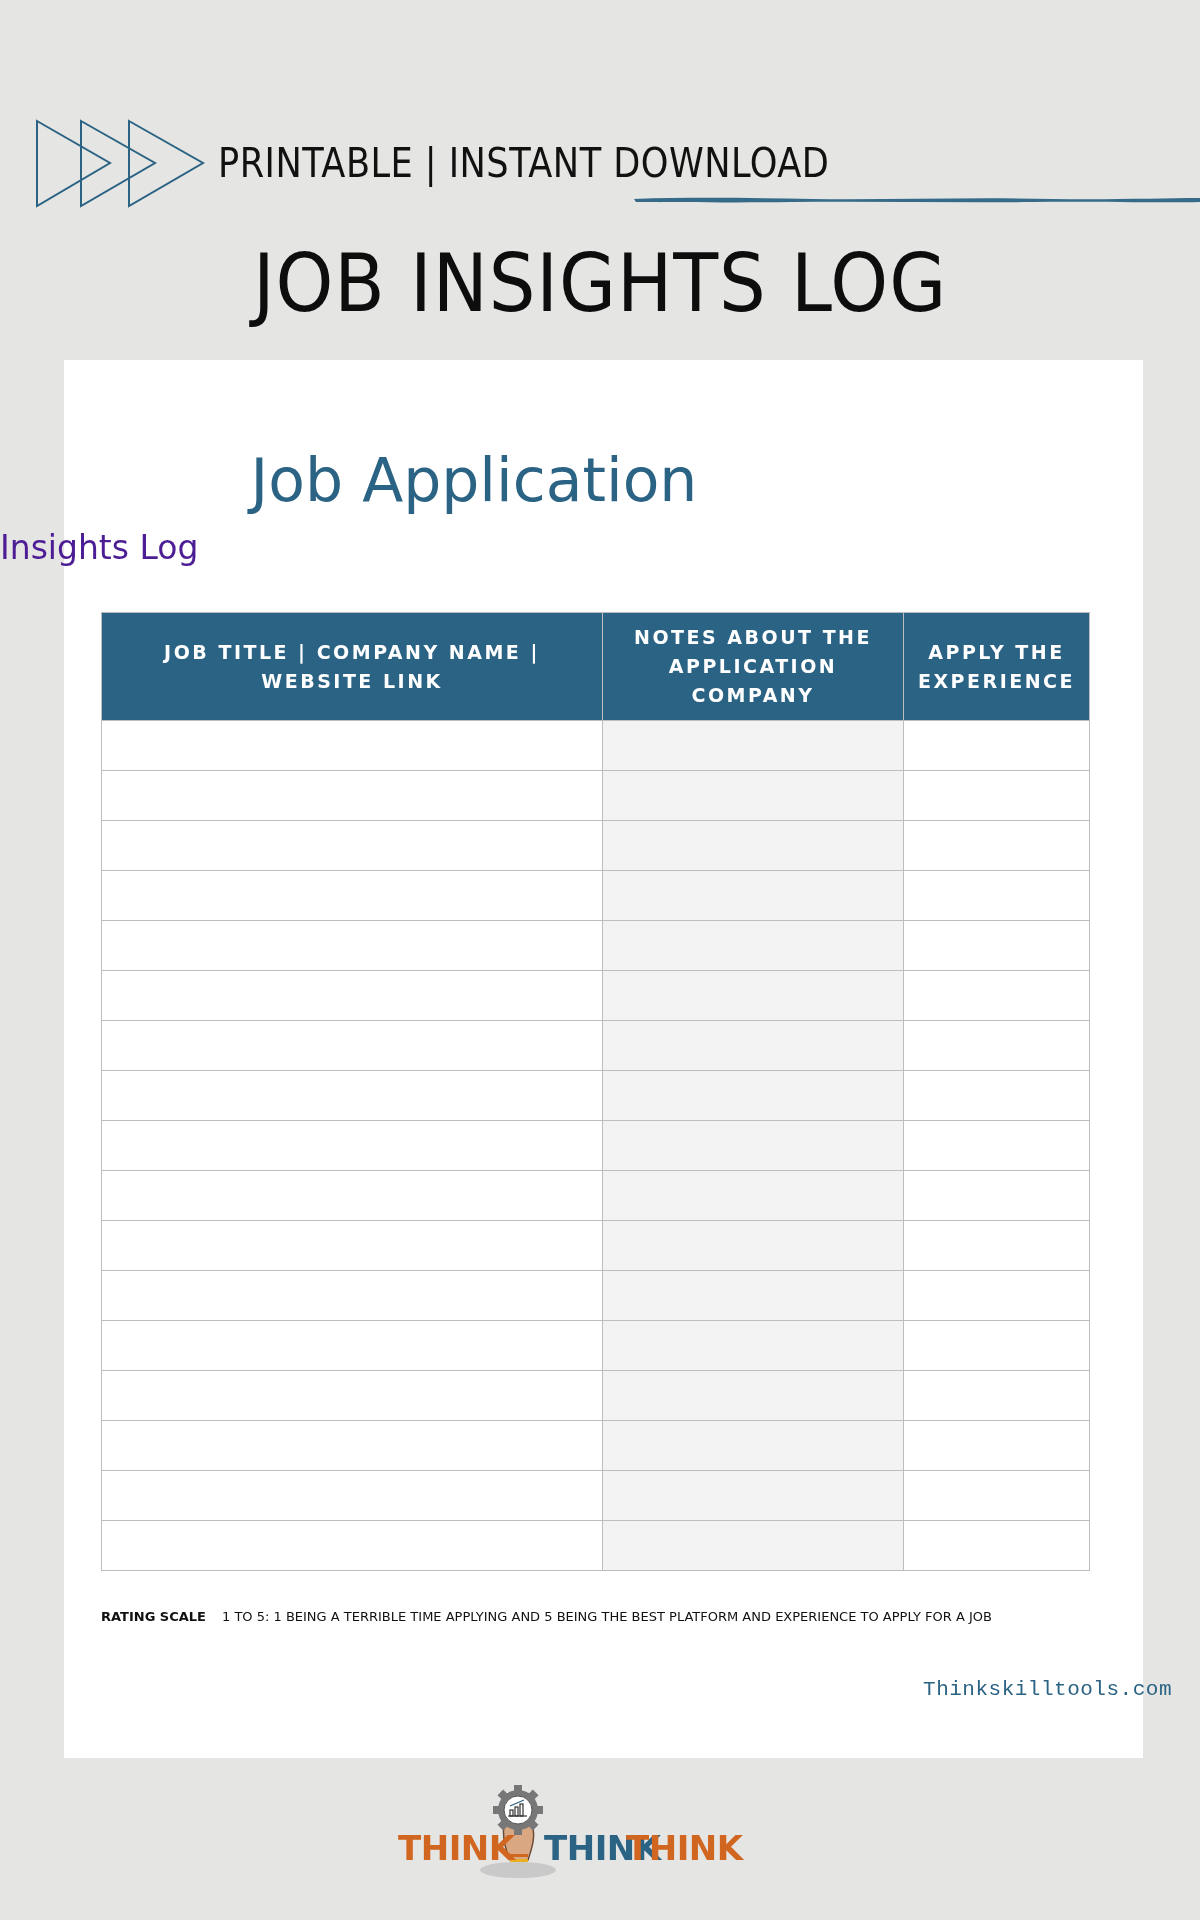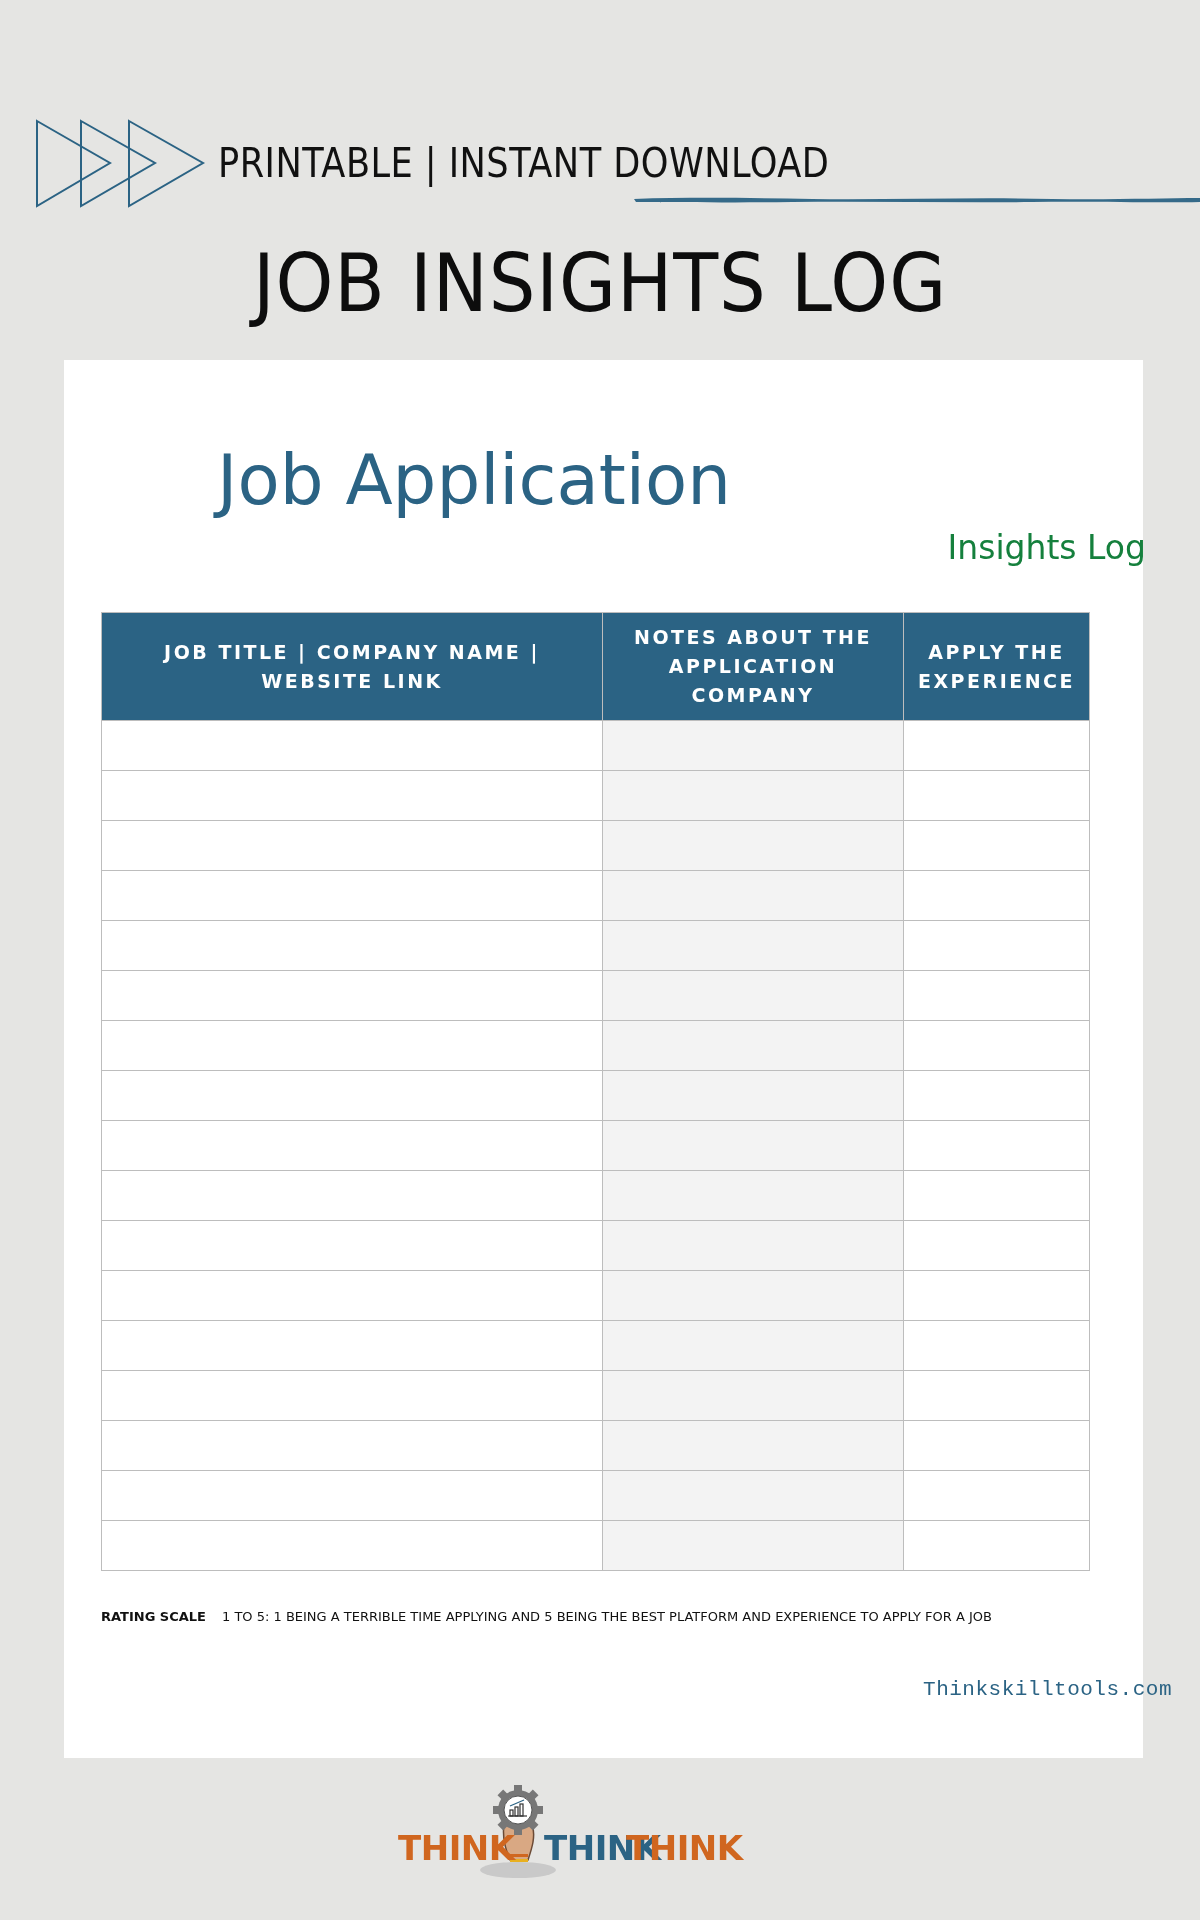--- a/index.html
+++ b/index.html
@@ -25,26 +25,26 @@
     font-size: 80px; line-height: 92px; color: #0d0d0d; letter-spacing: 1px;
     font-family: "DejaVu Sans", sans-serif; font-weight: normal;
     transform-origin: center; transform: scaleX(0.92);
   }
 
   
   #card { left: 64px; top: 360px; width: 1079px; height: 1398px; background: #fff; }
 
   #doc-title {
     left: 0; top: 430px; width: 948px; text-align: center;
-    font-size: 69px; line-height: 100px; color: #2b6384;
+    font-size: 60px; line-height: 100px; color: #2b6384;
     font-family: "DejaVu Sans", sans-serif;
   }
   #doc-subtitle {
-    left: 0; top: 526px; width: 1146px; text-align: right;
-    font-size: 33px; line-height: 44px; color: #15803d;
+    left: 0; top: 526px; width: 1146px; text-align: left;
+    font-size: 33px; line-height: 44px; color: #4c1d95;
     font-family: "DejaVu Sans", sans-serif;
   }
 
   
   #log-table {
     left: 101px; top: 612px; width: 988px; height: 896px;
     border-collapse: collapse; table-layout: fixed;
   }
   #log-table th {
     background: #2b6384; color: #fff; height: 107px;

